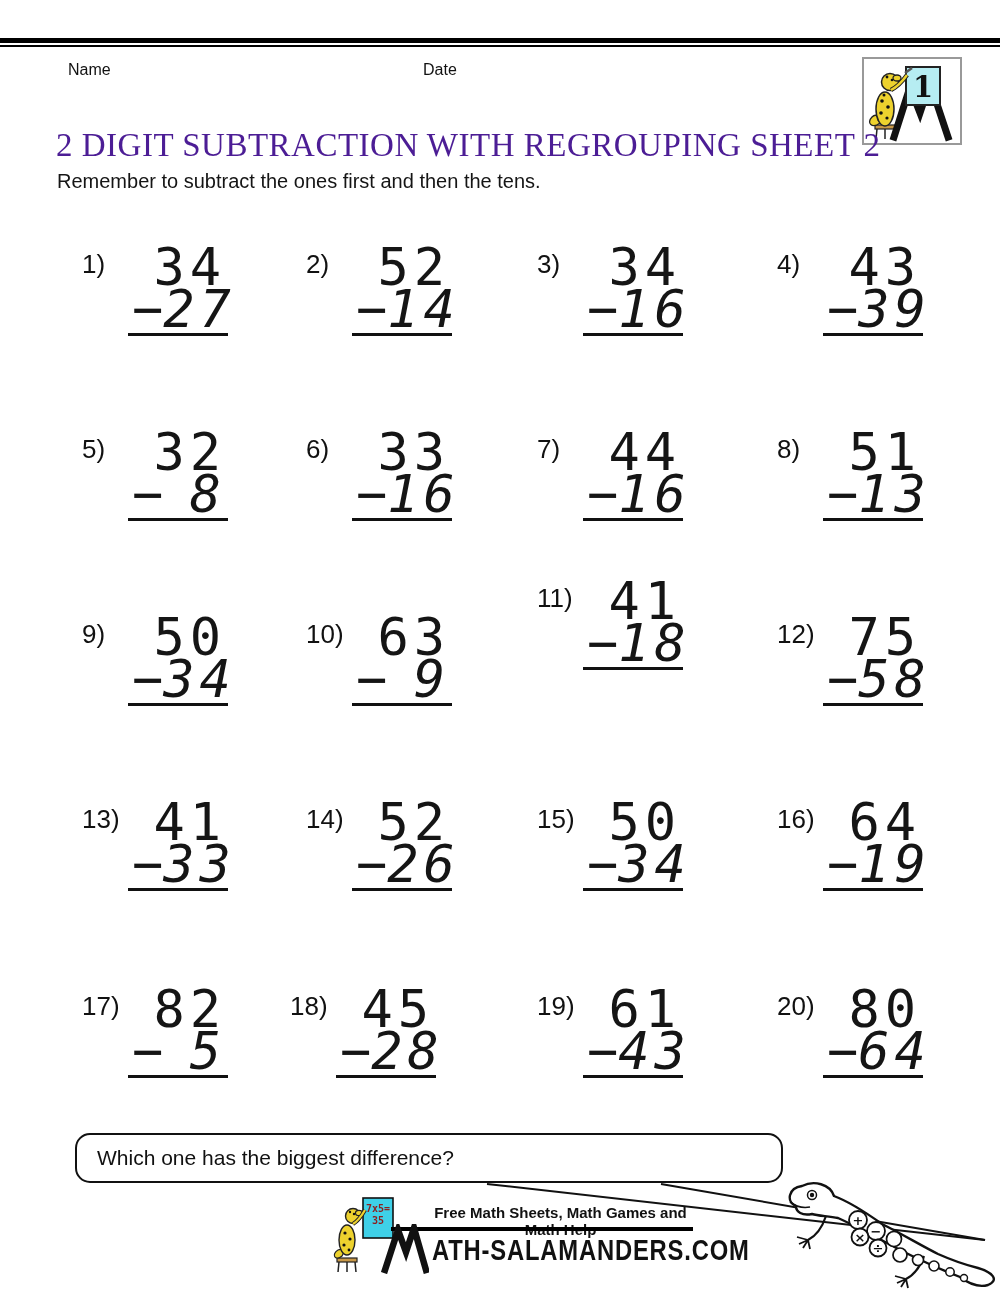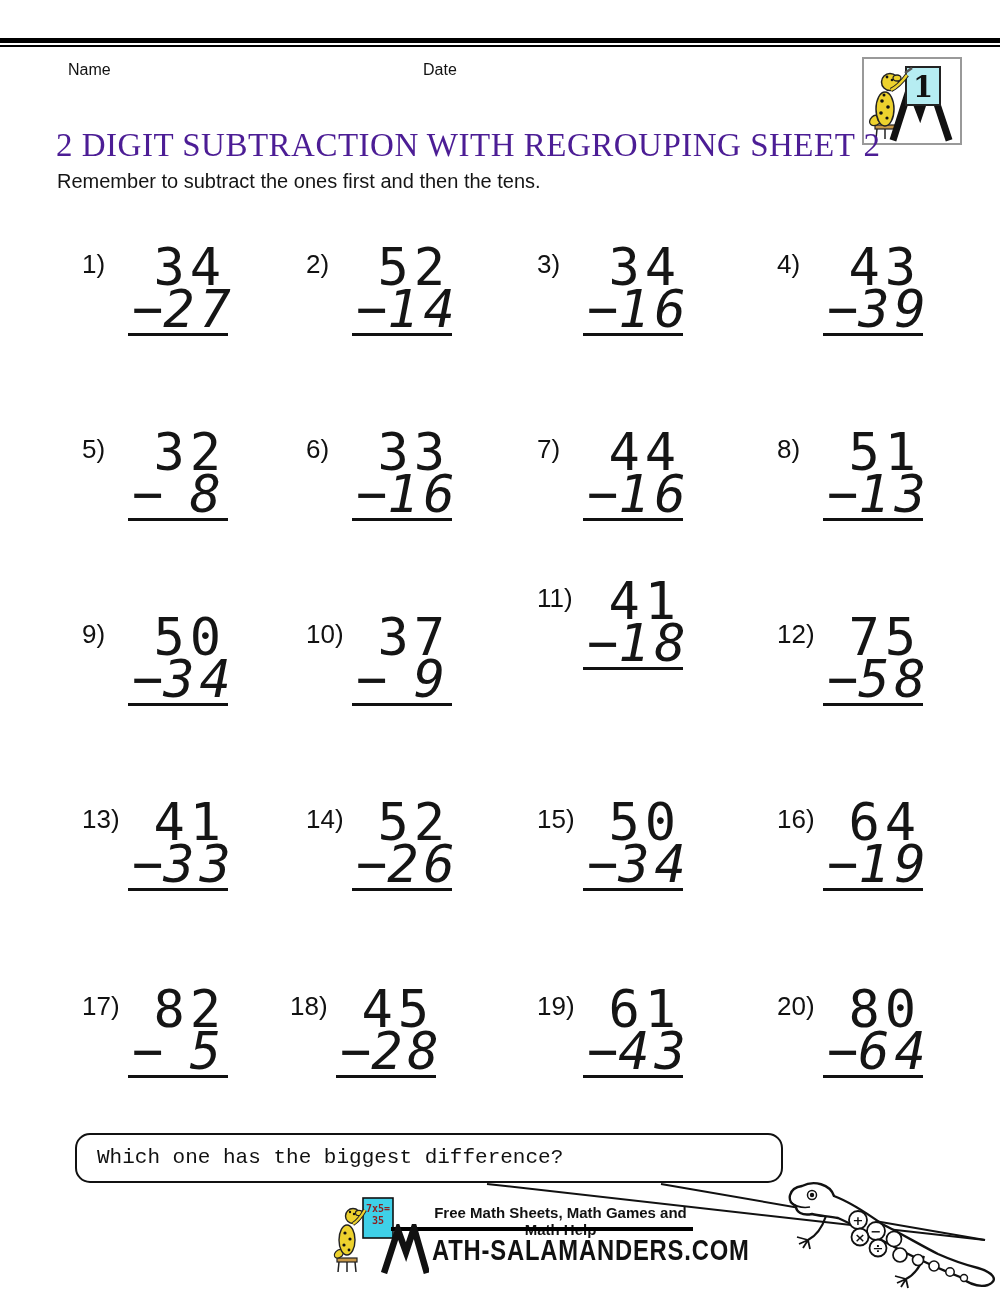--- a/index.html
+++ b/index.html
@@ -28,21 +28,21 @@
   .pbody{position:absolute;right:0;top:0;width:100px;
          font-family:"DejaVu Sans Mono",monospace;font-size:52px;color:#151515;}
   .minuend{line-height:42px;letter-spacing:5px;text-align:right;padding-right:2px;}
   .subrow{display:flex;justify-content:space-between;align-items:flex-end;
           line-height:42px;border-bottom:3px solid #111;padding:0 2px 3px 4px;}
   .subtrahend{letter-spacing:5px;font-style:italic;}
 
   
   .bubble{position:absolute;left:75px;top:1133px;width:708px;height:50px;
           border:2.5px solid #111;border-radius:15px;box-sizing:border-box;background:#fff;}
-  .bubble-text{position:absolute;left:20px;top:0;line-height:46px;font-size:21px;color:#111;font-family:Liberation Mono, monospace;}
+  .bubble-text{position:absolute;left:20px;top:0;line-height:46px;font-size:21px;color:#111;}
   .bubble-tail{position:absolute;left:480px;top:1182px;width:520px;height:66px;}
 
   
   .footer-logo{position:absolute;left:333px;top:1196px;width:380px;height:84px;}
   .tagline{position:absolute;left:85px;top:8px;width:285px;text-align:center;
            font-size:15px;font-weight:bold;color:#111;}
   .brand-rule{position:absolute;left:58px;top:31px;width:302px;height:4px;background:#000;}
   .brand-m{position:absolute;left:48px;top:28px;}
   .brand-text{position:absolute;left:99px;top:38px;font-size:29px;font-weight:bold;
               letter-spacing:1px;transform:scaleX(0.82);transform-origin:left top;
@@ -184,21 +184,21 @@
         <div class="minuend">50</div>
     <div class="subrow">
           <span class="minus">−</span>
           <span class="subtrahend">34</span>
         </div>
       </div>
   </div>
   <div class="problem" style="left:304px;top:616px">
     <span class="plabel">10)</span>
     <div class="pbody">
-        <div class="minuend">37</div>
+        <div class="minuend">63</div>
     <div class="subrow">
           <span class="minus">−</span>
           <span class="subtrahend">9</span>
         </div>
       </div>
   </div>
   <div class="problem" style="left:535px;top:580px">
     <span class="plabel">11)</span>
     <div class="pbody">
         <div class="minuend">41</div>

